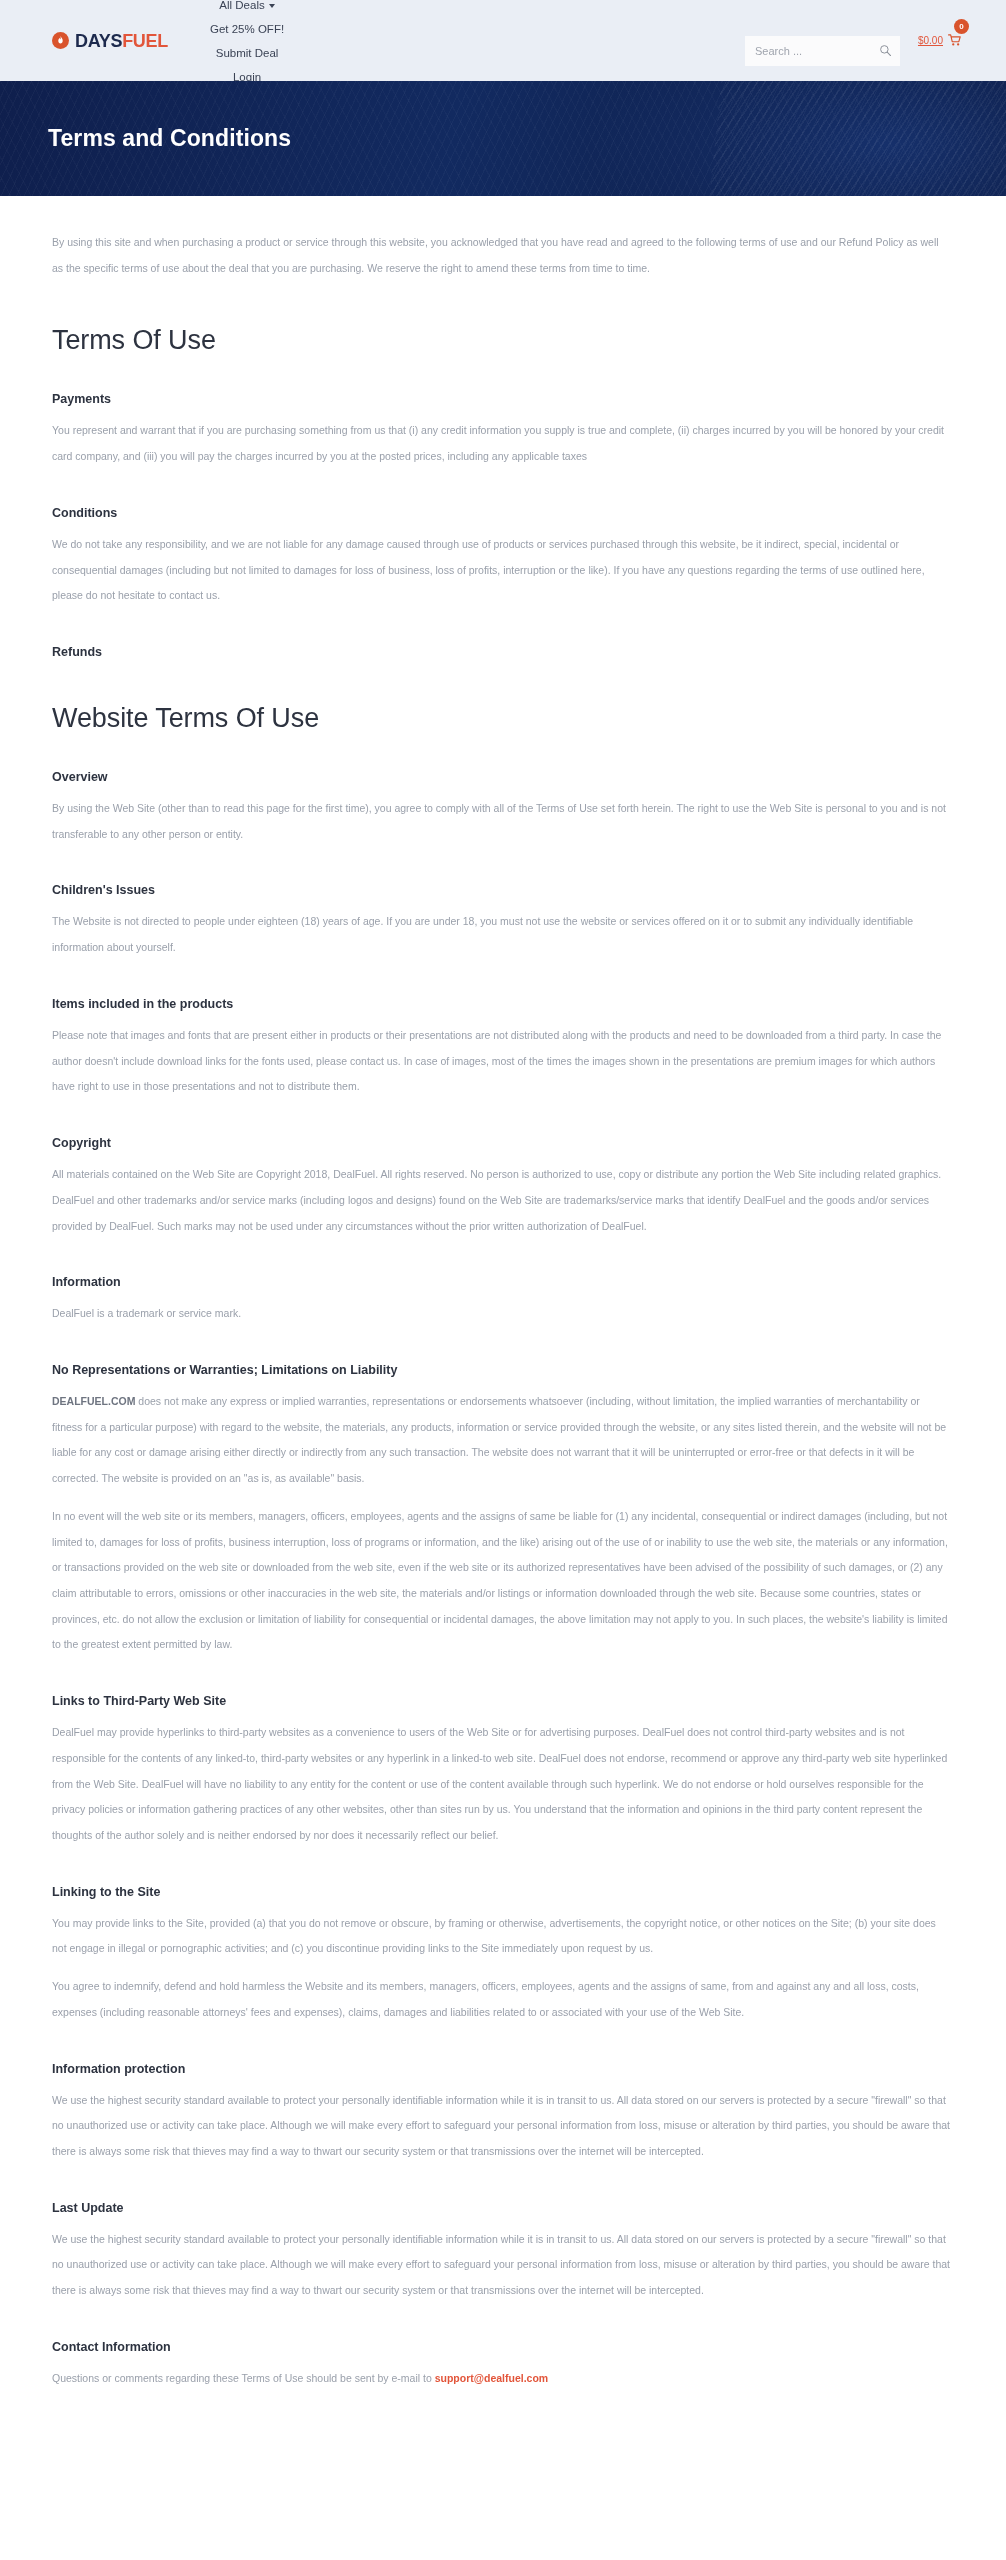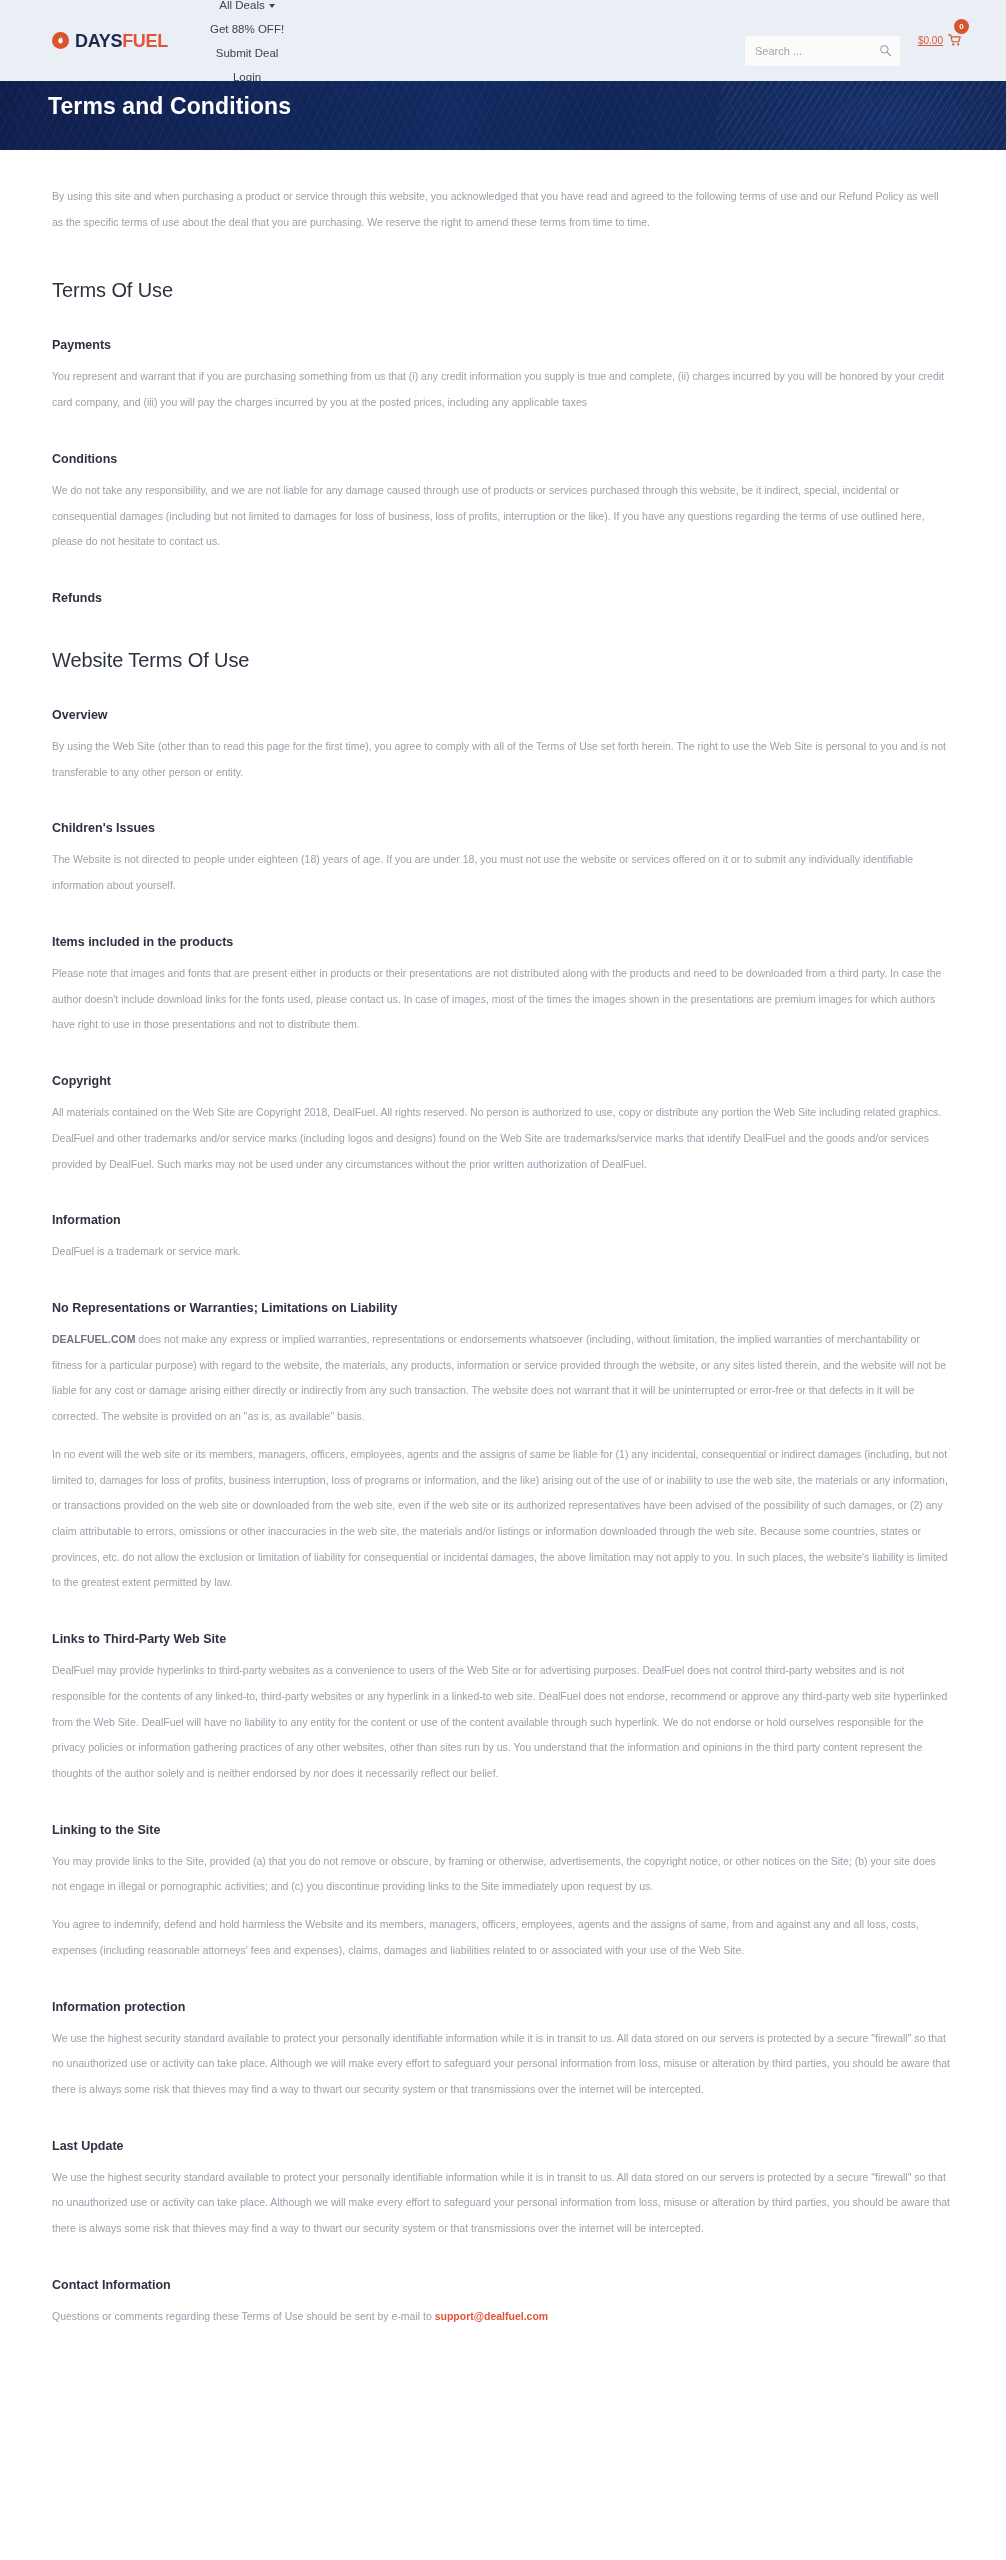--- a/index.html
+++ b/index.html
@@ -127,28 +127,29 @@
     color: #fff;
     font-size: 8px;
     font-weight: bold;
     display: flex;
     align-items: center;
     justify-content: center;
   }
 
   
   .hero {
-    height: 69px;
+    height: 115px;
     background:
       repeating-linear-gradient(115deg, rgba(255,255,255,0.030) 0px, rgba(255,255,255,0.030) 1px, rgba(255,255,255,0) 1px, rgba(255,255,255,0) 7px),
       repeating-linear-gradient(62deg, rgba(255,255,255,0.022) 0px, rgba(255,255,255,0.022) 1px, rgba(255,255,255,0) 1px, rgba(255,255,255,0) 9px),
       radial-gradient(ellipse 420px 200px at 88% 55%, #16306b 0%, rgba(22,48,107,0) 70%),
       linear-gradient(100deg, #0f1f4d 0%, #122a60 45%, #0d1c44 100%);
     display: flex;
-    padding: 12px 48px;
+    align-items: center;
+    padding: 18px 48px;
     overflow: hidden;
     position: relative;
   }
   .hero::after {
     content: "";
     position: absolute;
     right: -40px; top: -60px;
     width: 330px; height: 240px;
     background: repeating-linear-gradient(118deg, rgba(255,255,255,0.05) 0px, rgba(255,255,255,0.05) 1.5px, rgba(255,255,255,0) 1.5px, rgba(255,255,255,0) 6px);
     transform: rotate(6deg);
@@ -169,21 +170,21 @@
     padding: 34px 44px 30px 52px;
   }
   .lead {
     color: #9aa0ab;
     font-size: 10.5px;
     line-height: 2.45;
     margin: 0 0 8px 0;
     max-width: 900px;
   }
   h2.section-title {
-    font-size: 20px;
+    font-size: 27px;
     font-weight: normal;
     color: #2d3340;
     margin: 44px 0 0 0;
     letter-spacing: -0.1px;
   }
   h3.sub-title {
     font-size: 12.5px;
     font-weight: bold;
     color: #2d3340;
     margin: 36px 0 0 0;
@@ -217,21 +218,21 @@
       <span class="b-deal">DAYS</span><span class="b-fuel">FUEL</span>
     </span>
   </a>
 
   <nav class="main-nav">
     <a class="nav-item" href="#">
       <span>All Deals</span>
       <i class="caret"></i>
     </a>
     <a class="nav-item" href="#">
-      <span>Get 88% OFF!</span>
+      <span>Get 25% OFF!</span>
     </a>
     <a class="nav-item" href="#">
       <span>Submit Deal</span>
     </a>
     <a class="nav-item" href="#">
       <span>Login</span>
     </a>
   </nav>
 
   <div class="header-right">

